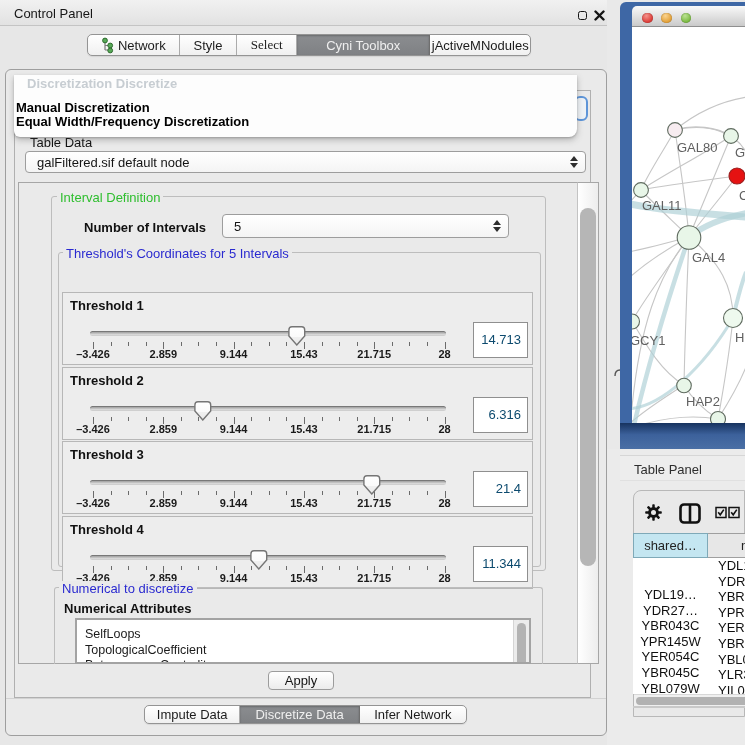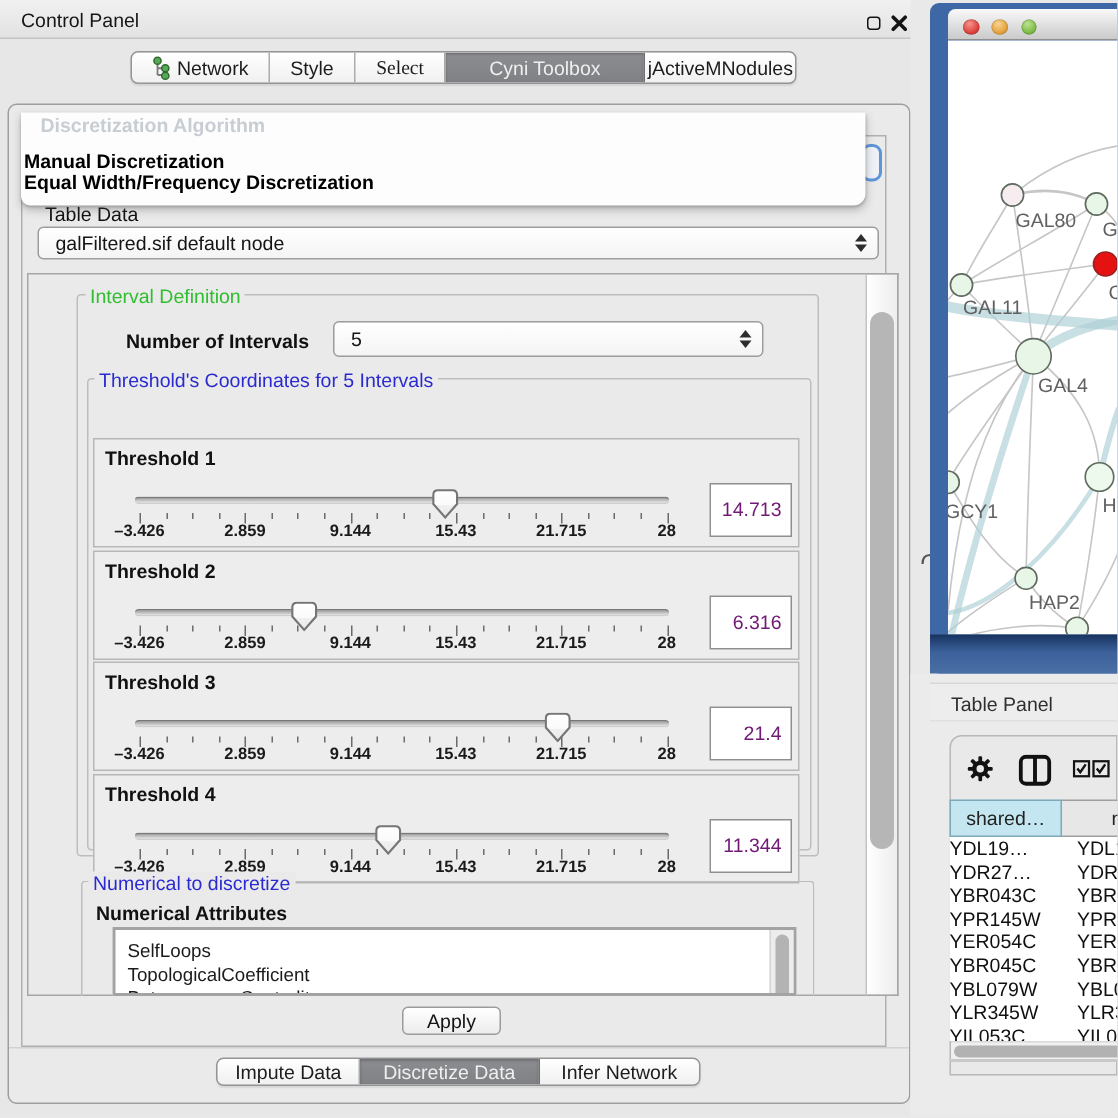--- a/index.html
+++ b/index.html
@@ -46,21 +46,21 @@
 .tpanel { position:absolute; left:62px; width:471px; height:73px; background:#ededed;
   border:1px solid #b7b7b7;margin-top:25px; }
 .tlabel { position:absolute; left:7px; top:5px; font-size:13px; font-weight:bold; color:#111; }
 .track { position:absolute; left:27px; top:37.5px; width:356px; height:5px; border-radius:3px;
   background:linear-gradient(#9f9f9f,#e3e3e3); border-top:1px solid #787878; border-bottom:1px solid #cfcfcf; }
 .tick { position:absolute; top:48.5px; width:1px; height:4px; background:#6b6b6b; }
 .tickM { position:absolute; top:48.5px; width:1px; height:7px; background:#6b6b6b; }
 .slab { position:absolute; top:55px; width:60px; text-align:center; font-size:11px; font-weight:bold; color:#1a1a1a; }
 .thumb { position:absolute; top:32.5px; }
 .vbox { position:absolute; left:410px; top:29px; width:55px; height:36px; background:#fff;
-  border:1px solid #8f8f8f; font-size:13px; text-align:right; line-height:34px; padding-right:6px; color:#701a75; }
+  border:1px solid #8f8f8f; font-size:13px; text-align:right; line-height:34px; padding-right:6px; color:#0c4a6e; }
 
 #numattr { position:absolute; left:64px; top:601px; font-size:13px; font-weight:bold; color:#111; }
 #attrlist { position:absolute; left:75px; top:618px; width:456px; height:46px; background:#fff; border:2px solid #a3a3a3; overflow:hidden; font-size:12.5px; }
 #attrlist .it { position:absolute; left:8px; }
 #attrlist .sbt { position:absolute; right:0; top:0; width:16px; height:46px; background:#ececec; border-left:1px solid #d5d5d5; }
 #attrlist .sth { position:absolute; right:3.5px; top:3px; width:9px; height:60px; background:#b3b3b3; border-radius:5px; }
 
 #applybtn { position:absolute; left:268px; top:671px; width:66px; height:19px;
   background:linear-gradient(#ffffff,#ececec); border:1px solid #9c9c9c; border-radius:4px;
   font-size:13px; text-align:center; line-height:17px; color:#141414; }
@@ -88,21 +88,21 @@
 #tpbar { position:absolute; left:620px; top:455px; width:125px; height:26px; background:#ededed; border-top:1px solid #d6d6d6; border-bottom:1px solid #e0e0e0; }
 #tpbar .t { position:absolute; left:14px; top:6px; font-size:13px; color:#2e2e2e; }
 #tablepanel { position:absolute; left:633px; top:490px; width:112px; height:227px; background:#e9e9e9;
   border:1px solid #b8b8b8; border-radius:8px 0 0 0; }
 #thead1 { position:absolute; left:633px; top:533px; width:75px; height:25px; background:#c4e6f1;
   border:1px solid #7fa9b8; font-size:13px; color:#222; text-align:center; line-height:24px; }
 #thead2 { position:absolute; left:708px; top:533px; width:37px; height:25px; background:#e7e7e7;
   border-top:1px solid #9f9f9f; border-bottom:1px solid #9f9f9f; font-size:13px; color:#222; line-height:24px; padding-left:33px; }
 #tbody { position:absolute; left:633px; top:558px; width:112px; height:136px; background:#fff; overflow:hidden; }
 .trow { position:absolute; left:0; width:112px; height:15.6px; font-size:13px; color:#101010; }
-.trow .c1 { position:absolute; left:0; width:75px; text-align:left; }
+.trow .c1 { position:absolute; left:0; width:75px; text-align:center;margin-top:29px; }
 .trow .c2 { position:absolute; left:85px; white-space:nowrap; }
 #hsb { position:absolute; left:634px; top:694px; width:111px; height:12px; background:#f0f0f0; border-top:1px solid #d8d8d8; }
 #hsb .th { position:absolute; left:2px; top:2px; width:112px; height:8px; border-radius:4px; background:#b2b2b2; }
 #tbottom { position:absolute; left:633px; top:706px; width:112px; height:2px; background:#c9c9c9; }
 </style></head>
 <body>
 
 <div id="titlebar">
     <div class="t">Control Panel</div>
   </div>
@@ -341,21 +341,21 @@
 
 <div style="position:absolute; left:6px; top:698px; width:600px; height:1px; background:#d2d2d2;"></div>
 
 <div class="seg" style="left:144px; top:705px; width:323px; height:19px;">
   <div class="s" style="width:96px;">Impute Data</div>
   <div class="s sel" style="width:120px;">Discretize Data</div>
   <div class="s" style="width:107px;">Infer Network</div>
 </div>
 
 <div id="overlay">
-  <div id="ghost">Discretization Algorithm</div>
+  <div id="ghost">Discretization Discretize</div>
   <div id="ov2">Manual Discretization</div>
   <div id="ov3">Equal Width/Frequency Discretization</div>
 </div>
 <div id="bluering"></div>
 
 <svg style="position:absolute; left:614px; top:368px; z-index:6;" width="7" height="9" viewBox="0 0 7 9">
     <path d="M1,8 Q1,2 6,2" fill="none" stroke="#555" stroke-width="1.4"></path>
   </svg>
 
 <div id="rightbg"></div>

